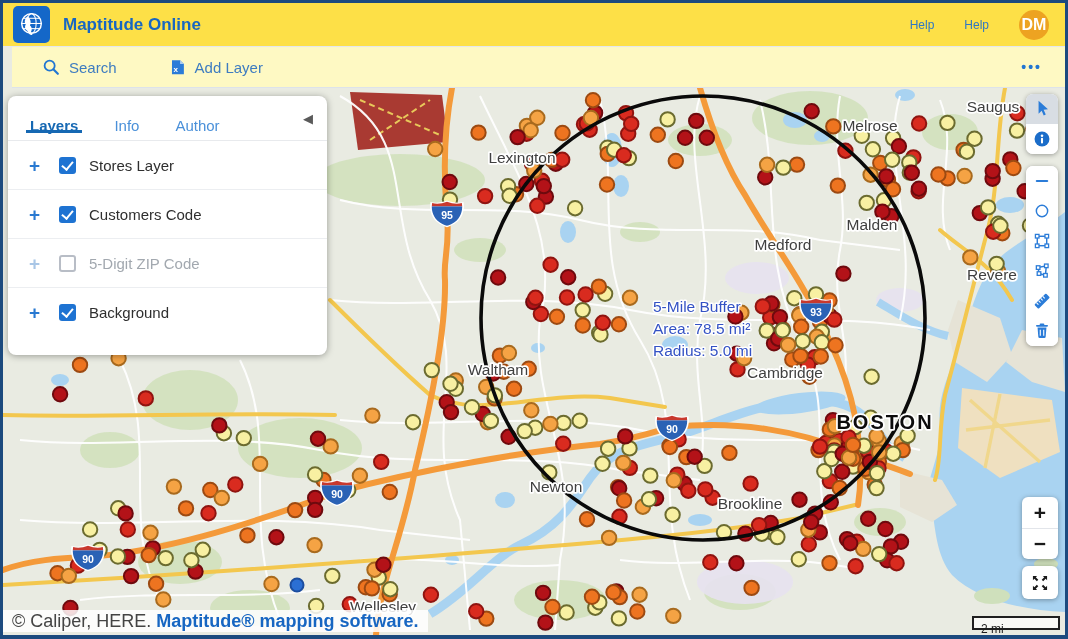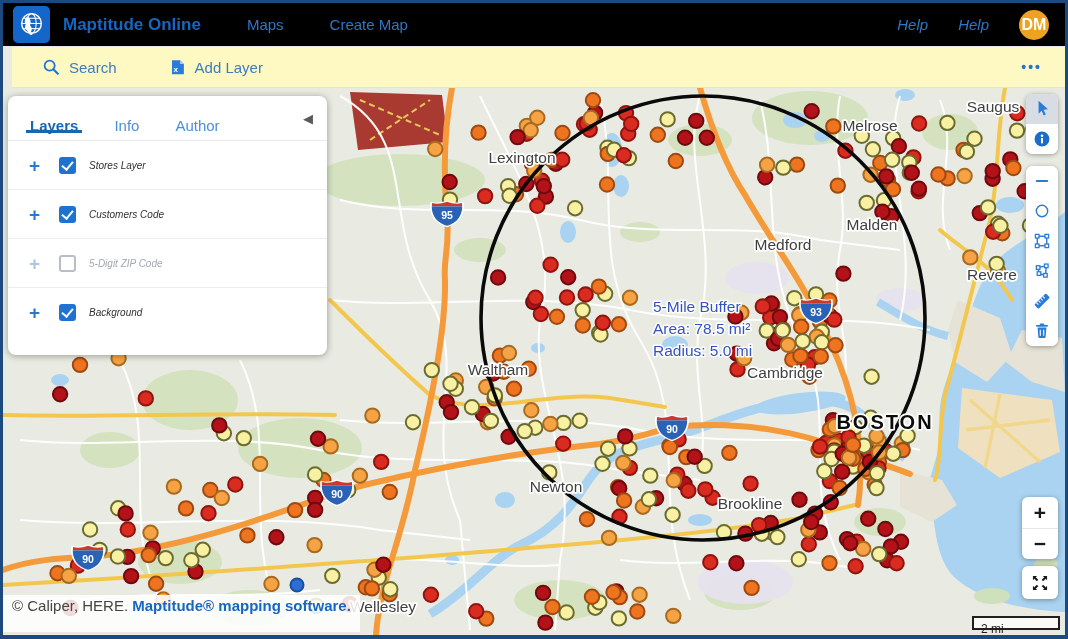--- a/index.html
+++ b/index.html
@@ -7,28 +7,28 @@
   body {
     width:1068px; height:639px;
     border:3px solid #1c4a7e; border-bottom-width:4px;
     position:relative; overflow:hidden;
     font-family:"Liberation Sans", sans-serif;
     background:#e9ebe2;
   }
   
   .topbar {
     position:absolute; left:0; top:0; width:1062px; height:44px;
-    background:#000000; border-bottom:1px solid #e4e8ee;
+    background:#fde047; border-bottom:1px solid #e4e8ee;
     display:flex; align-items:center; padding-left:10px; z-index:40;
   }
   .logo { width:37px; height:37px; border-radius:5px; background:#1467c8; display:flex; align-items:center; justify-content:center; }
   .app-title { margin-left:13px; font-size:17px; font-weight:bold; color:#1766c2; }
   .nav-item { margin-left:46px; font-size:15px; color:#2e77c5; cursor:pointer; }
   .flex-spacer { flex:1; }
-  .right-nav-item { margin-right:30px; font-size:15px; color:#2e77c5; cursor:pointer;font-style:italic; }
+  .right-nav-item { margin-right:30px; font-size:12px; color:#2e77c5; cursor:pointer; }
   .avatar { width:30px; height:30px; border-radius:50%; background:#eda321; color:#fff;
     font-size:16px; font-weight:bold; display:flex; align-items:center; justify-content:center; margin-right:16px; }
   
   .toolbar {
     position:absolute; left:9px; top:44px; width:1062px; height:41px;
     background:#fef9c3; border-bottom:1px solid #dde3ea;
     display:flex; align-items:center; padding-left:30px; z-index:40;
   }
   .tool-group { display:flex; align-items:center; gap:9px; color:#3e7cc0; font-size:15px; cursor:pointer; }
   .tool-group + .tool-group { margin-left:52px; }
@@ -48,21 +48,21 @@
   .collapse-btn { margin-left:auto; color:#5a5a5a; font-size:13px; cursor:pointer; }
   .layer-row { display:flex; align-items:center; height:49px; padding-left:21px; border-bottom:1px solid #eceef1; }
   .layer-row:last-child { border-bottom:none; }
   .row-plus { color:#2979d1; font-size:19px; font-weight:bold; width:22px; cursor:pointer; line-height:19px; }
   .row-plus.disabled { color:#a9c6e6; }
   .checkbox { width:17px; height:17px; border-radius:3px; margin:0 13px 0 8px; cursor:pointer; position:relative; }
   .checkbox.checked { background:#1e73d2; }
   .checkbox.checked::after { content:""; position:absolute; left:5px; top:2px; width:5px; height:9px;
     border:solid #fff; border-width:0 2px 2px 0; transform:rotate(40deg); }
   .checkbox.unchecked { background:#fff; border:2px solid #b8bdc6; }
-  .layer-label { font-size:10px; color:#2f2f2f;font-style:italic; }
+  .layer-label { font-size:15px; color:#2f2f2f; }
   .layer-label.disabled { color:#a2a8af; }
   
   .map-tools-group {
     position:absolute; right:7px; width:32px; background:#fff; border-radius:7px;
     box-shadow:0 1px 5px rgba(0,0,0,.35); z-index:25; overflow:hidden;
   }
   .map-tools-group.g1 { top:91px; }
   .map-tools-group.g2 { top:163px; }
   .tool-btn { width:32px; height:30px; display:flex; align-items:center; justify-content:center; cursor:pointer; background:#fff; }
   .tool-btn.selected { background:#d8dde3; }
@@ -71,22 +71,22 @@
     box-shadow:0 1px 5px rgba(0,0,0,.35); z-index:25; overflow:hidden; }
   .zoom-btn { width:36px; height:31px; font-size:21px; font-weight:bold; color:#1a1a1a;
     display:flex; align-items:center; justify-content:center; cursor:pointer; }
   .zoom-btn + .zoom-btn { border-top:1px solid #e2e5ea; }
   .fullscreen-btn { position:absolute; right:7px; top:563px; width:36px; height:33px; background:#fff; border-radius:6px;
     box-shadow:0 1px 5px rgba(0,0,0,.35); z-index:25; display:flex; align-items:center; justify-content:center; cursor:pointer; }
   
   .scale-bar { position:absolute; right:5px; bottom:5px; width:88px; height:14px;
     border:2px solid #1f1f1f; background:rgba(255,255,255,.7); z-index:20;
     font-size:12px; color:#1f1f1f; padding-left:7px; line-height:22px; }
-  .attribution { position:absolute; left:0; bottom:3px; height:37px; background:rgba(255,255,255,.85);
-    z-index:20; font-size:15px; padding:0 9px; line-height:22px; white-space:nowrap; }
+  .attribution { position:absolute; left:0; bottom:3px; height:22px; background:rgba(255,255,255,.85);
+    z-index:20; font-size:18px; padding:0 9px; line-height:22px; white-space:nowrap; }
   .attribution .plain { color:#444; }
   .attribution .brand { color:#1766c2; font-weight:bold; }
 </style>
 </head>
 <body>
 
 <div class="map-area">
   <svg id="mapSvg" width="1062" height="547" viewBox="3 88 1062 547" xmlns="http://www.w3.org/2000/svg">
       <rect x="3" y="88" width="1062" height="547" fill="#e9ebe2"></rect>
       <ellipse cx="400" cy="180" rx="85" ry="26" fill="#d2e1bd" opacity="0.9"></ellipse>
@@ -672,24 +672,20 @@
     <svg width="29" height="29" viewBox="0 0 28 28">
       <circle cx="14" cy="13" r="9.5" fill="none" stroke="#fff" stroke-width="1.4"></circle>
       <ellipse cx="14" cy="13" rx="4.5" ry="9.5" fill="none" stroke="#fff" stroke-width="1"></ellipse>
       <line x1="4.5" y1="13" x2="23.5" y2="13" stroke="#fff" stroke-width="1"></line>
       <line x1="6" y1="8" x2="22" y2="8" stroke="#fff" stroke-width="1"></line>
       <line x1="6" y1="18" x2="22" y2="18" stroke="#fff" stroke-width="1"></line>
       <path d="M10 6 C7 9 7 12 8.5 14 C7 16 8 19 10 20 C11 23 13 24.5 15 24 L13.5 21 C15 19 14 16 12.5 15 C14 12 13 8 10 6 Z" fill="#fff"></path>
     </svg>
   </div>
   <div class="app-title">Maptitude Online</div>
-  <div id="mainNav" style="display:flex;">
-      <div class="nav-item">Maps</div>
-      <div class="nav-item">Create Map</div>
-    </div>
   <div class="flex-spacer"></div>
   <div id="rightNav" style="display:flex;">
       <div class="right-nav-item">Help</div>
       <div class="right-nav-item">Help</div>
     </div>
   <div class="avatar">DM</div>
 </div>
 
 <div class="toolbar">
   <div class="tool-group">

